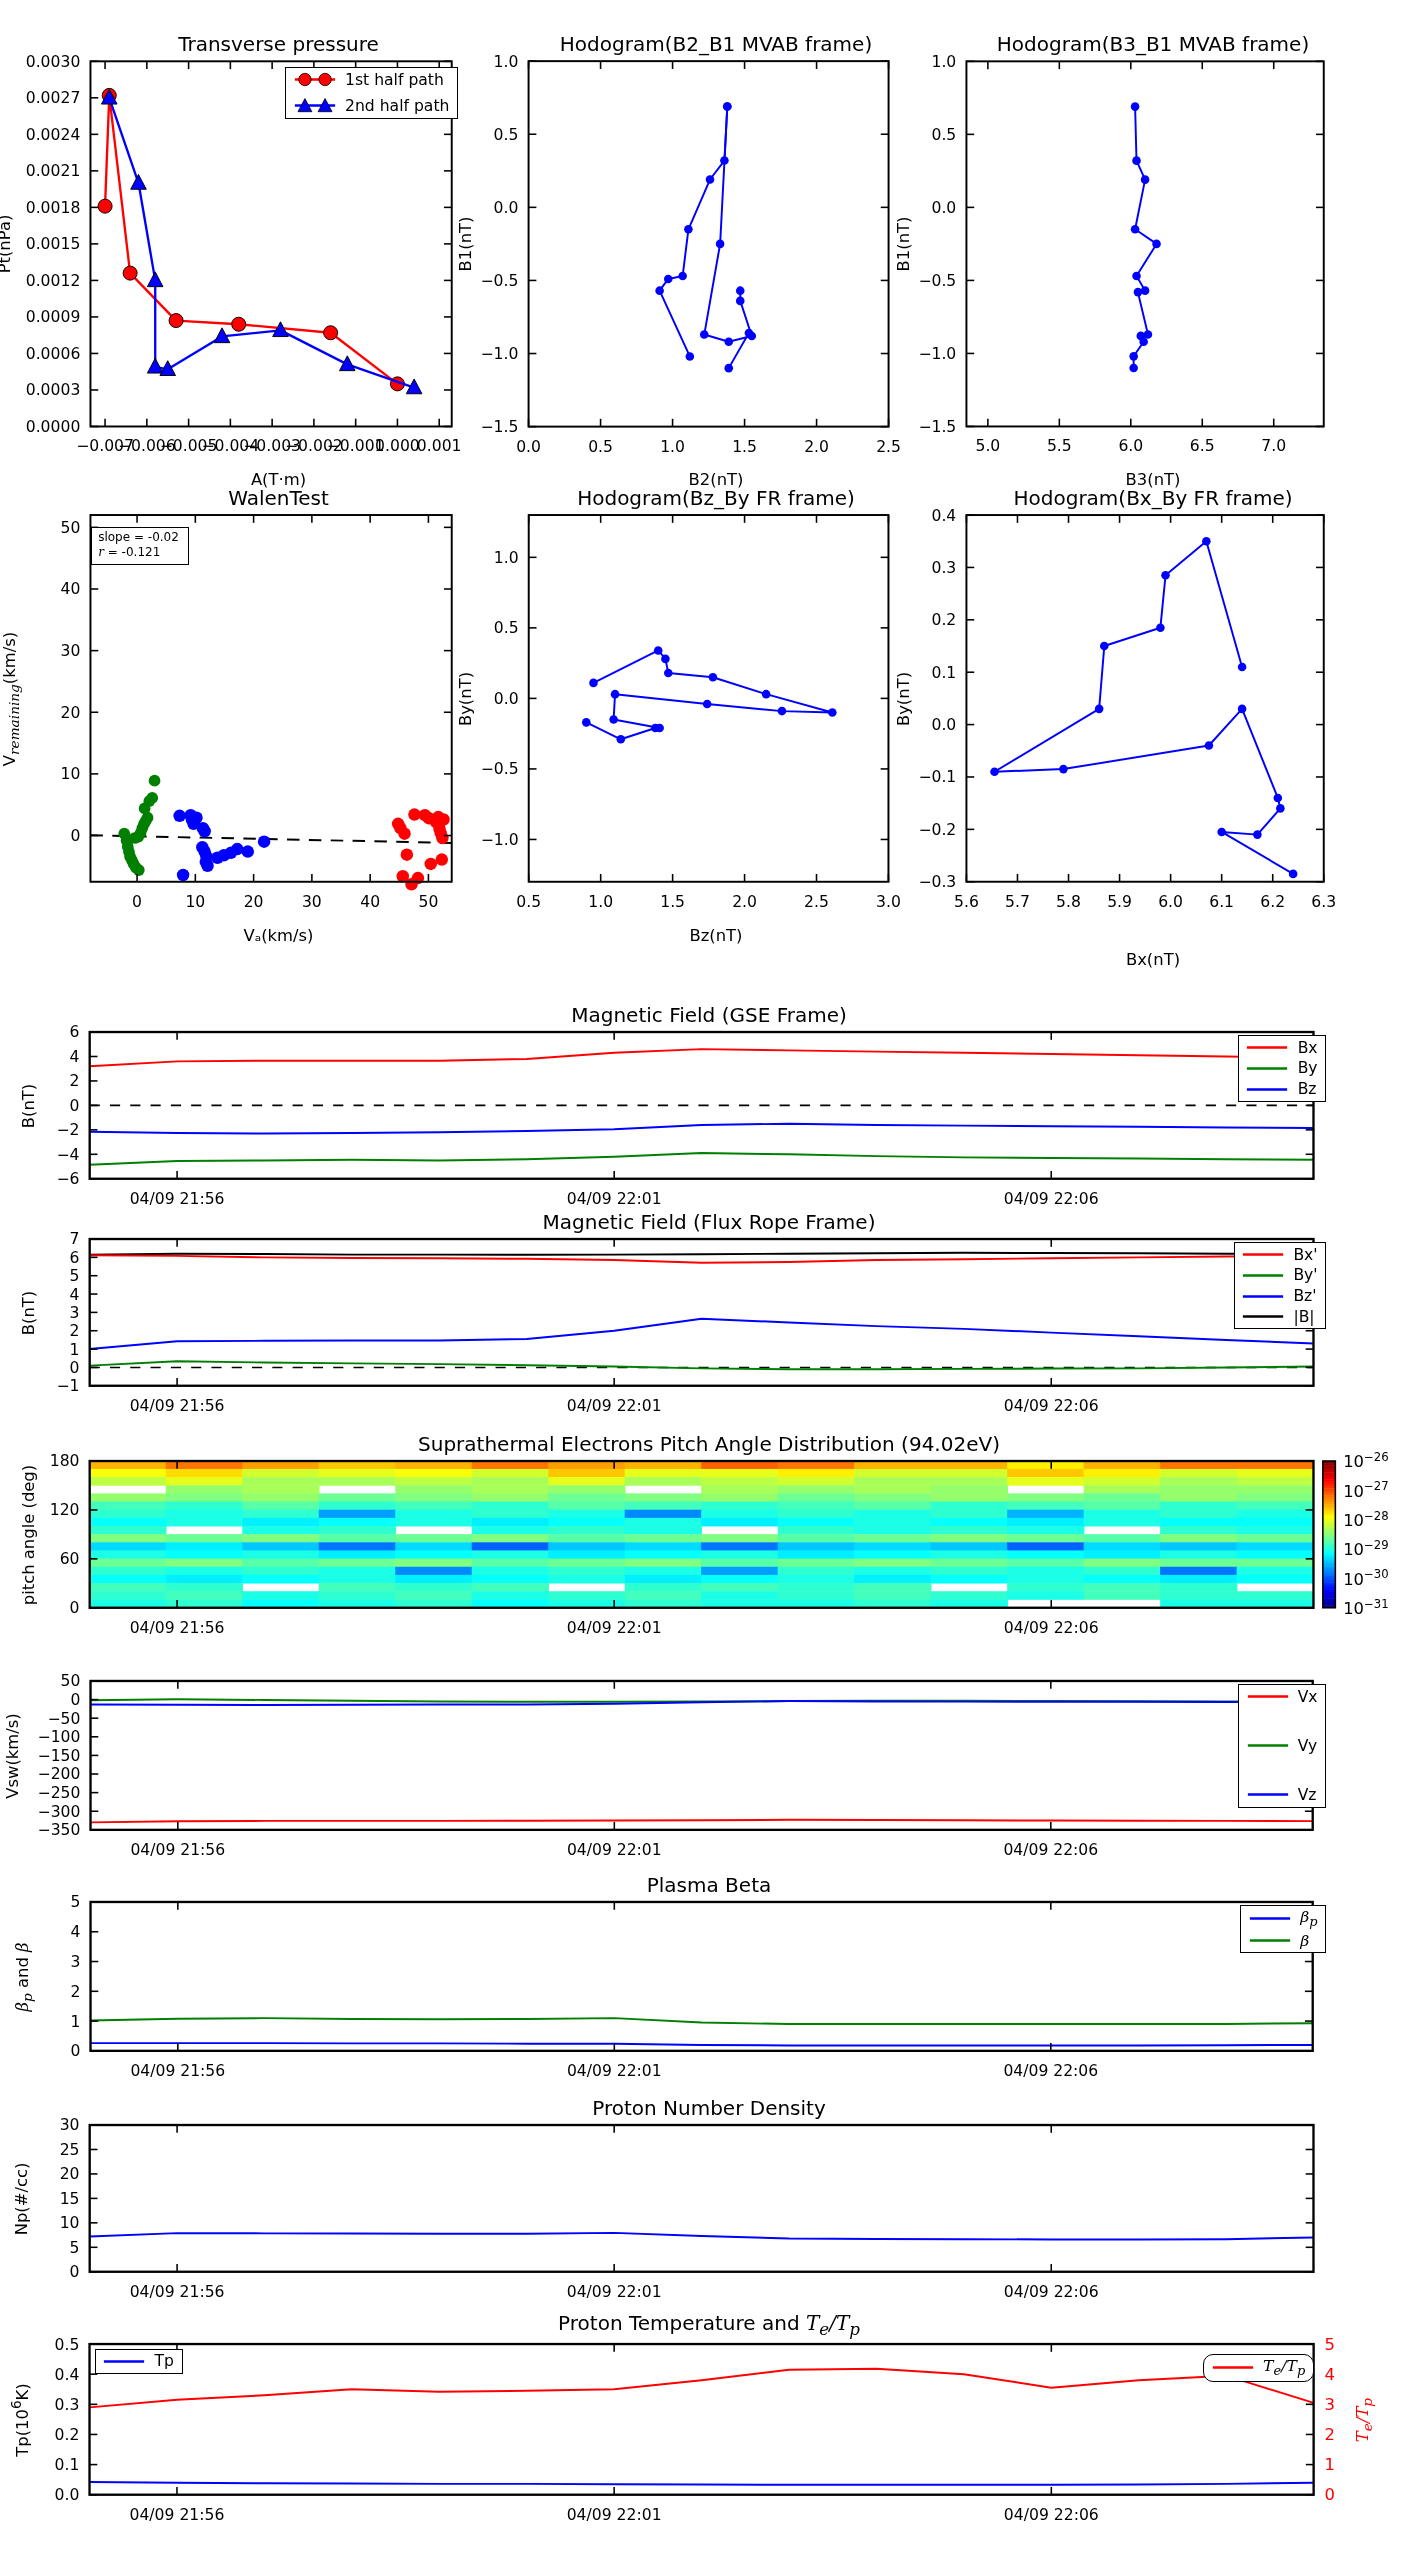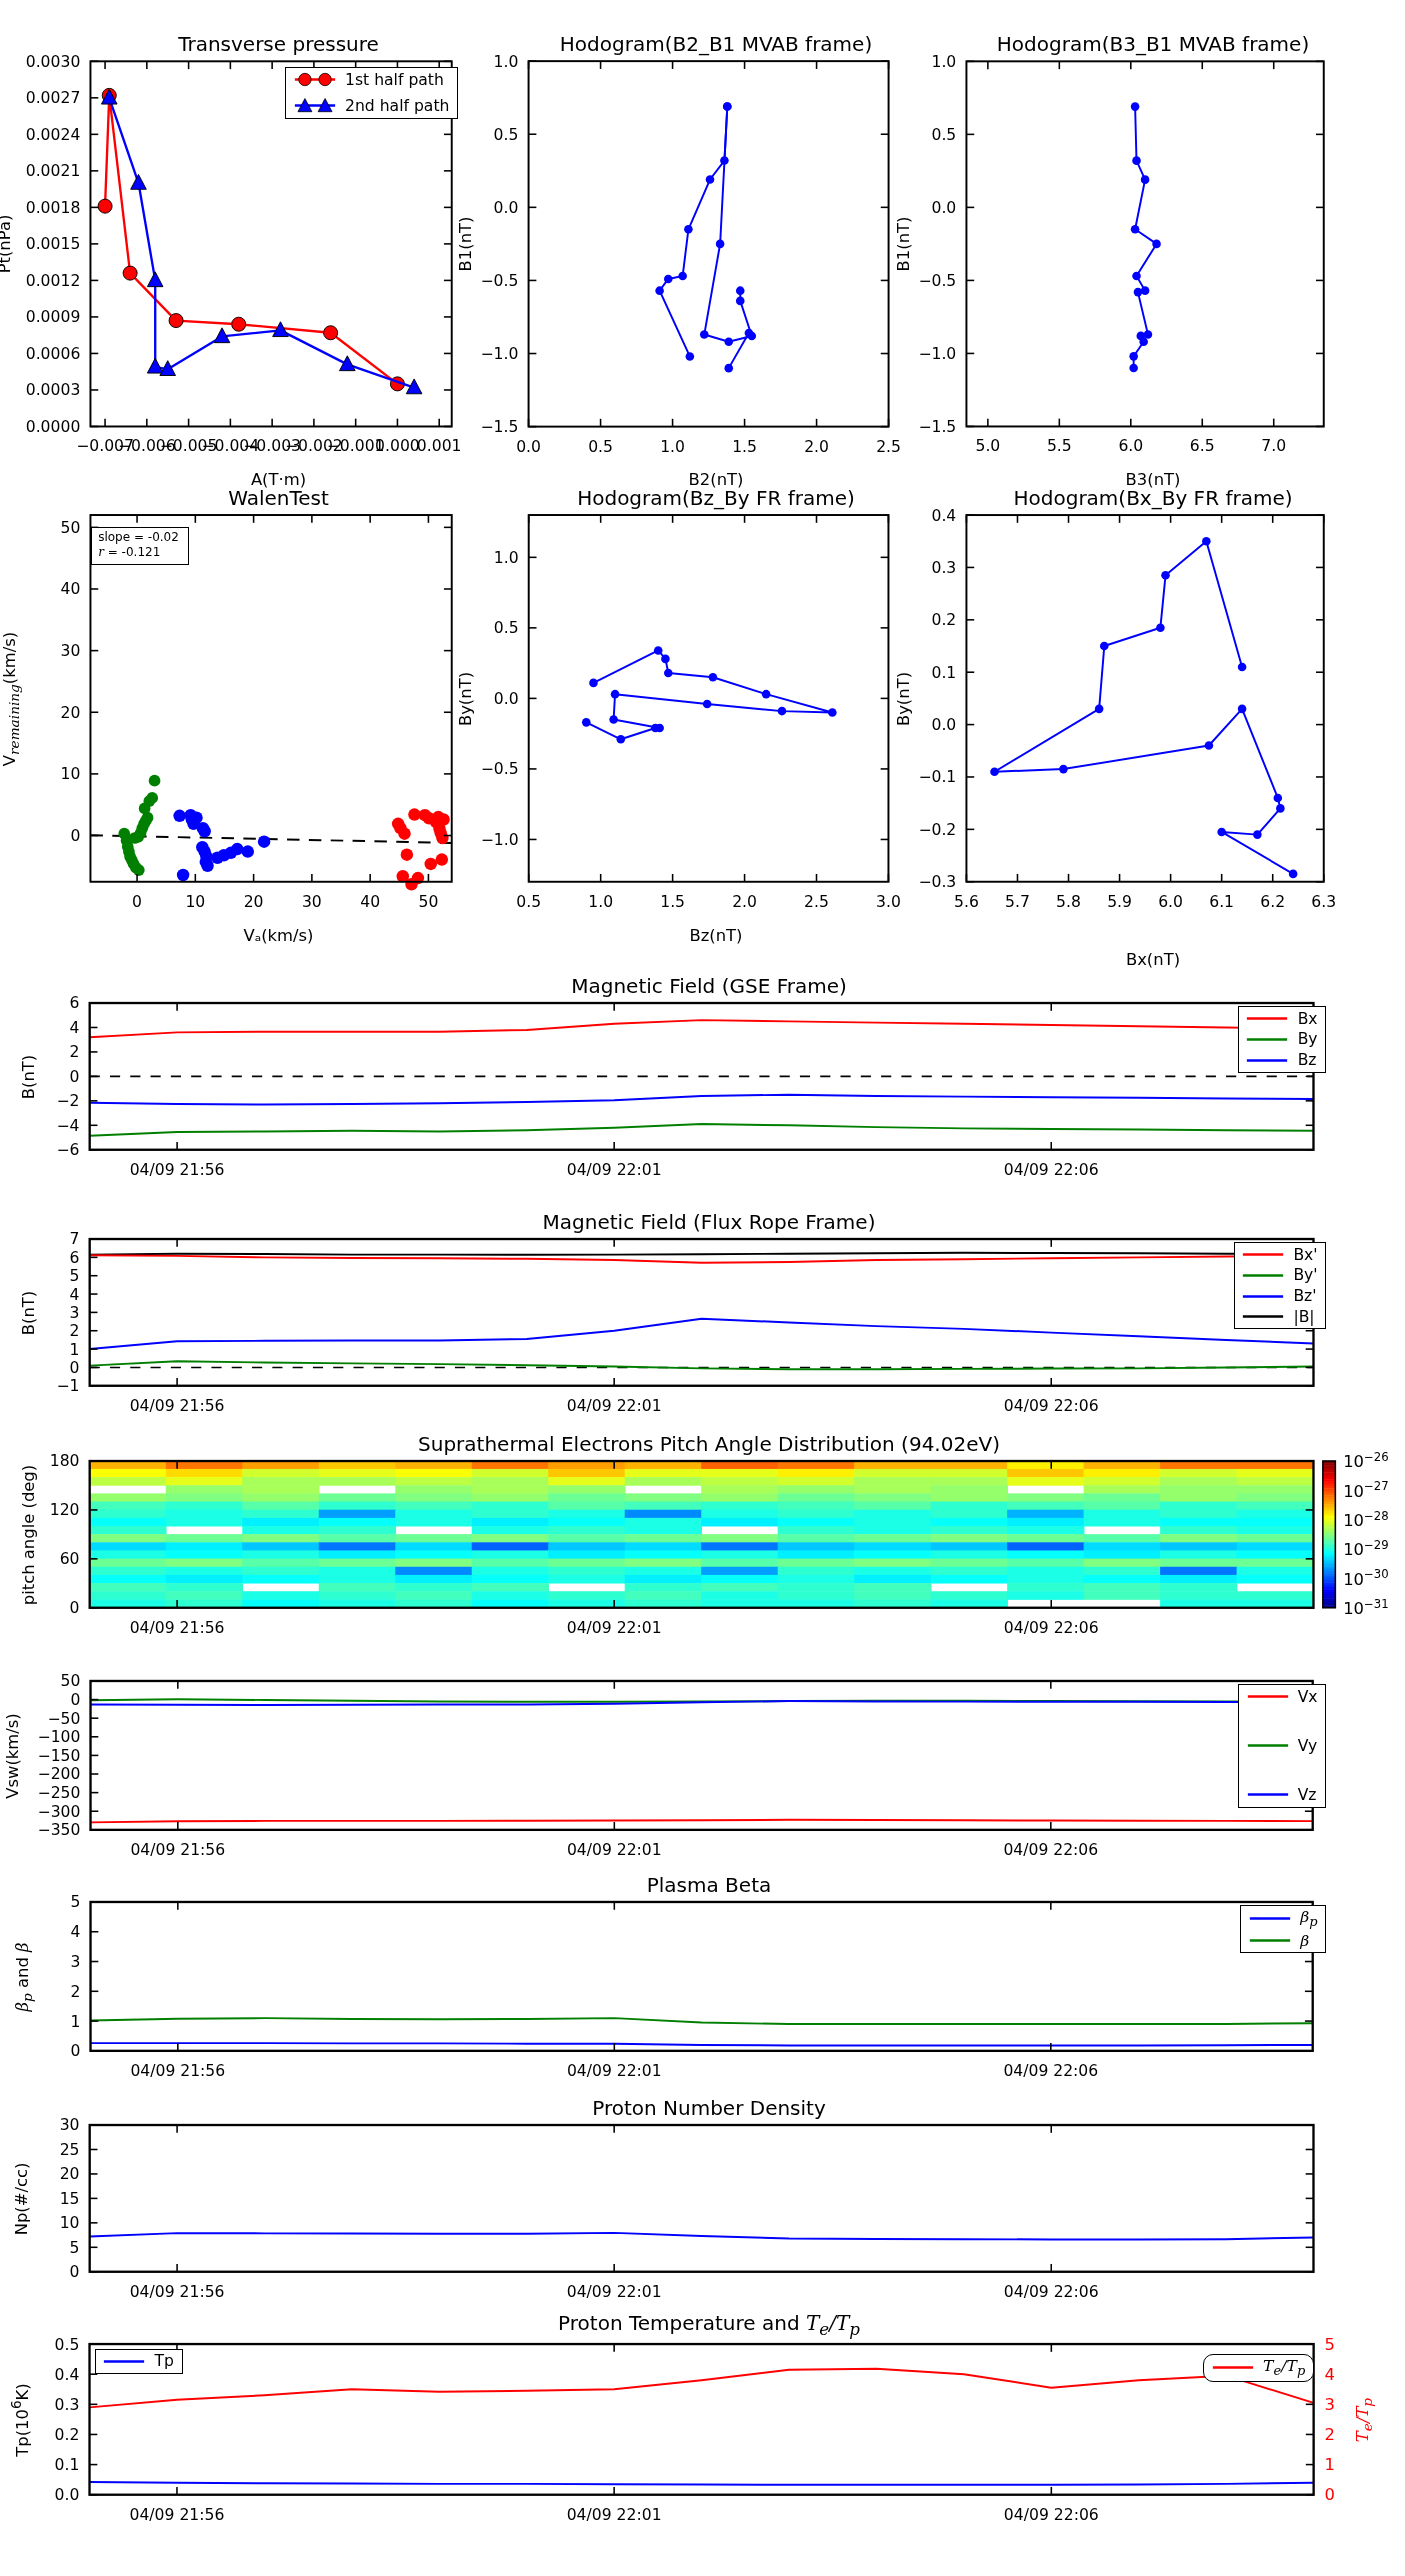--- a/index.html
+++ b/index.html
@@ -488,21 +488,21 @@
           <line x1="458" x2="448" y1="67.14285714285711" y2="67.14285714285711" stroke="#000" stroke-width="2"></line>
           <text x="-13" y="74.14285714285711" text-anchor="end" font-size="20">0.3</text>
           <line x1="0" x2="10" y1="0" y2="0" stroke="#000" stroke-width="2"></line>
           <line x1="458" x2="448" y1="0" y2="0" stroke="#000" stroke-width="2"></line>
           <text x="-13" y="7" text-anchor="end" font-size="20">0.4</text>
         </g>
       </svg>
       <div class="ylab" style="left: -64px;">By(nT)</div>
       <div class="xlab" style="top: 435px;">Bx(nT)</div>
     </section>
-  <section class="panel" style="left: 90px; top: 1003px; width: 1224px; height: 147px;">
+  <section class="panel" style="left: 90px; top: 1032px; width: 1224px; height: 147px;">
     <div class="ptitle">Magnetic Field (GSE Frame)</div>
   <svg width="1552" height="256" style="position:absolute;left:-141px;top:-39px;overflow:visible;" viewBox="0 0 1988 328">
         <g transform="translate(180,50)">
           <line x1="0" x2="1568" y1="94" y2="94" stroke="#000" stroke-width="2" stroke-dasharray="13 13"></line>
           <polyline points="0.0,43.9 112.0,37.6 224.0,36.8 336.0,36.8 448.0,36.8 560.0,34.5 672.0,26.6 784.0,21.9 896.0,23.5 1008.0,25.1 1120.0,26.6 1232.0,28.2 1344.0,29.8 1456.0,31.3 1568.0,32.9" fill="none" stroke="#ff0000" stroke-width="2.5" stroke-linejoin="round"></polyline>
           <polyline points="0.0,170.0 112.0,165.3 224.0,164.5 336.0,163.7 448.0,164.5 560.0,162.9 672.0,159.8 784.0,155.1 896.0,156.7 1008.0,159.0 1120.0,160.6 1232.0,161.4 1344.0,162.1 1456.0,162.9 1568.0,163.7" fill="none" stroke="#007f00" stroke-width="2.5" stroke-linejoin="round"></polyline>
           <polyline points="0.0,127.7 112.0,129.3 224.0,130.0 336.0,129.3 448.0,128.5 560.0,126.9 672.0,124.6 784.0,119.1 896.0,117.5 1008.0,119.1 1120.0,119.9 1232.0,120.6 1344.0,121.4 1456.0,122.2 1568.0,123.0" fill="none" stroke="#0000ff" stroke-width="2.5" stroke-linejoin="round"></polyline>
           <rect x="0" y="0" width="1568" height="188" fill="none" stroke="#000" stroke-width="3"></rect>
           <line x1="112" x2="112" y1="188" y2="178" stroke="#000" stroke-width="2"></line>
           <line x1="112" x2="112" y1="0" y2="10" stroke="#000" stroke-width="2"></line>

